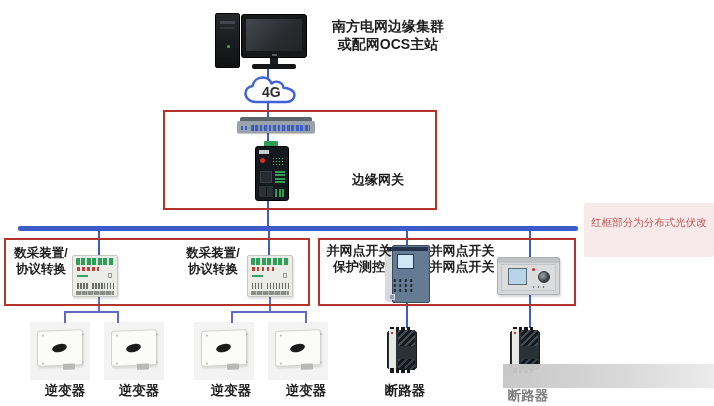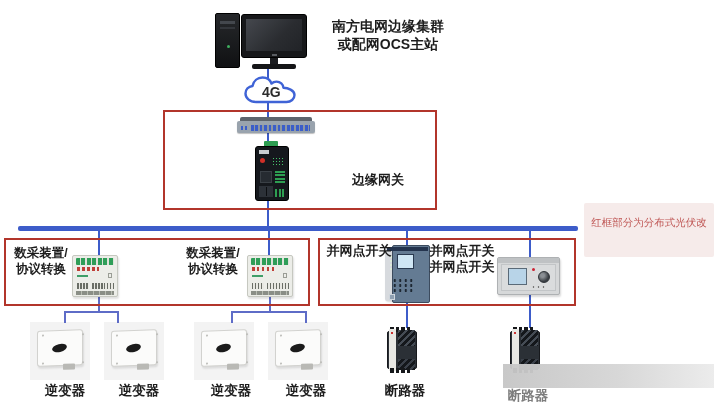--- a/index.html
+++ b/index.html
@@ -221,20 +221,21 @@
       <div class="mark"></div>
     <div class="comb1"></div>
       <div class="comb2"></div>
       <div class="bstrip"></div>
   </div>
 
   <div class="redbox" style="left:318px; top:238px; width:258px; height:68px;"></div>
 
   <div class="lbl c" style="left:320px; top:243px; width:78px; font-size:13px; line-height:16px;">
     <div>并网点开关</div>
+    <div>保护测控</div>
   </div>
   <div class="relayv">
     <div class="side"></div>
       <div class="face"></div>
       <div class="band"></div>
     <div class="scr"></div>
       <div class="ledc"></div>
       <div class="keys"></div>
       <div class="sq"></div>
   </div>

